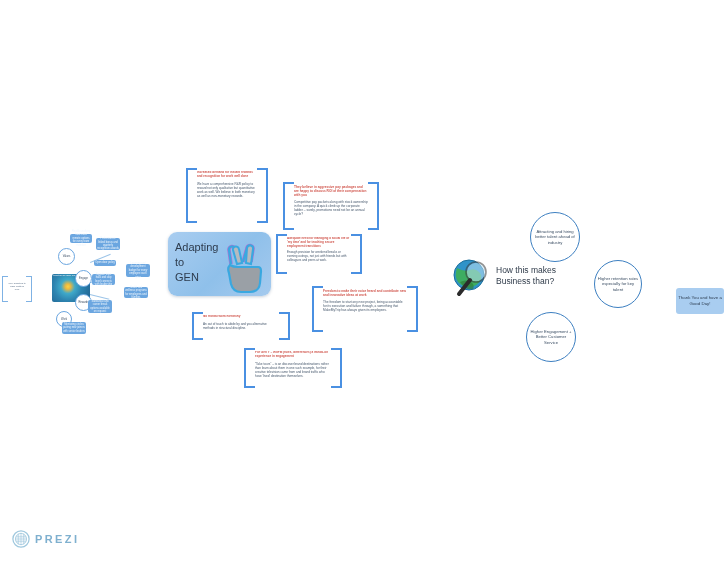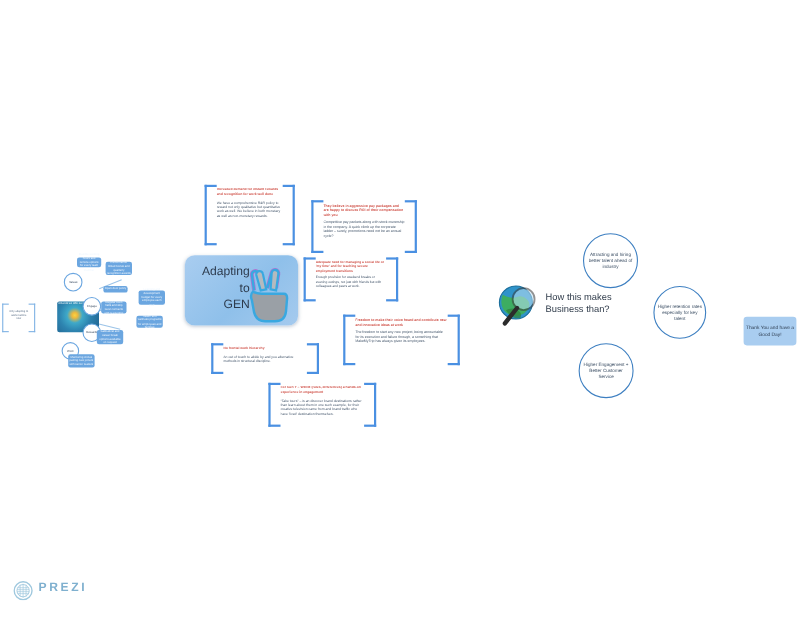--- a/index.html
+++ b/index.html
@@ -13,21 +13,21 @@
   .block .brk.l{left:0;top:0;bottom:0;border-right:none;}
   .block .brk.r{right:0;top:0;bottom:0;border-left:none;}
   .block .inner{position:absolute;left:11px;right:11px;top:3px;bottom:3px;overflow:hidden;}
   .block .hd{color:#d0534a;font-weight:bold;line-height:1.25;display:block;}
   .block .bd{color:#44566b;line-height:1.3;display:block;margin-top:3px;}
 
   
   #hero{position:absolute;left:168px;top:232px;width:103px;height:64px;
         background:linear-gradient(135deg,#a9cdf0 0%,#8fc0ea 55%,#a5caee 100%);
         border-radius:9px;box-shadow:0 1px 3px rgba(40,70,110,.25);}
-  #hero .htxt{position:absolute;left:7px;top:8px;width:52px;text-align:right;
+  #hero .htxt{position:absolute;left:7px;top:8px;width:52px;text-align:left;
        font-size:11px;line-height:15px;color:#2d3b4d;}
   #hero .hand{position:absolute;right:4px;top:2px;width:46px;height:60px;}
 
   
   #globe{position:absolute;left:452px;top:258px;width:42px;height:40px;}
   #bizq{position:absolute;left:496px;top:265px;width:92px;font-size:8.5px;
         line-height:11px;color:#2f3b4a;}
   .circ{position:absolute;border:1.6px solid #3d7fc1;border-radius:50%;
         display:flex;align-items:center;justify-content:center;text-align:center;
         background:#fff;box-sizing:border-box;}
@@ -56,21 +56,21 @@
 
   
   #farleft{position:absolute;left:2px;top:276px;width:30px;height:26px;}
   #farleft .brk{position:absolute;width:5px;border:1.4px solid #7fb2e4;}
   #farleft .brk.l{left:0;top:0;bottom:0;border-right:none;}
   #farleft .brk.r{right:0;top:0;bottom:0;border-left:none;}
   #farleft .t{position:absolute;left:6px;right:6px;top:6px;font-size:2.4px;
      line-height:3.2px;color:#5a6f87;text-align:center;}
 
   
-  #prezi{position:absolute;left:12px;top:528px;width:90px;height:22px;display:flex;}
+  #prezi{position:absolute;left:12px;top:528px;width:90px;height:22px;display:flex;align-items:center;}
   #prezi .mark{width:18px;height:18px;}
   #prezi .word{margin-left:5px;font-size:11px;letter-spacing:2.4px;color:#7fb0cf;font-weight:bold;}
 </style>
 </head>
 <body>
 
 <div id="canvas">
 
   <div id="farleft">
     <div class="brk l"></div>

